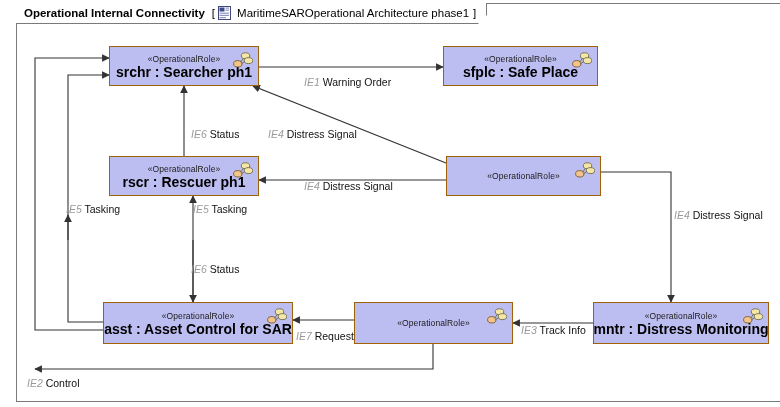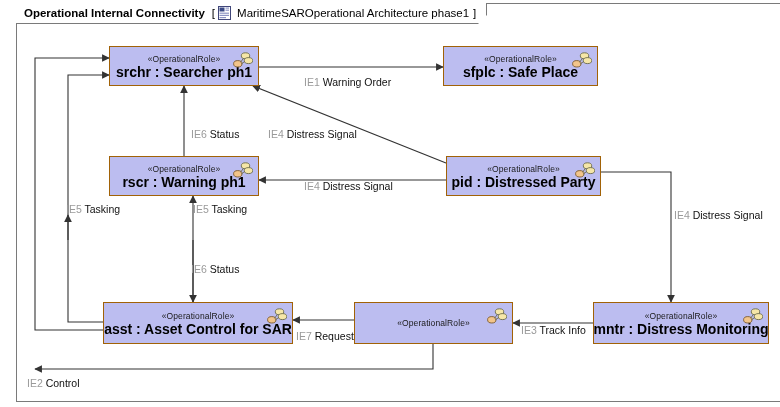--- a/index.html
+++ b/index.html
@@ -126,20 +126,21 @@
   
   .elabel {
     position: absolute;
     font-size: 10.5px;
     white-space: nowrap;
     color: #111111;
     line-height: 12px;
   }
   .elabel .code {
     color: #9a9a9a;
+    font-style: italic;
   }
 </style>
 </head>
 <body>
 
 <div id="frame">
 
   <div class="frame-border"></div>
 
   <div class="frame-header">
@@ -223,35 +224,34 @@
         <ellipse cx="17.5" cy="8.6" rx="4.2" ry="3" fill="#f5e6a8" stroke="#6b6b4a" stroke-width="0.9"></ellipse>
         <ellipse cx="6.8" cy="11.8" rx="4.2" ry="3.2" fill="#f3c58a" stroke="#7a5a30" stroke-width="0.9"></ellipse>
         <path d="M 9.5 10.4 L 12.5 6.2" stroke="#6b6b4a" stroke-width="0.9" fill="none"></path>
         <path d="M 10.2 12.0 L 13.6 9.6" stroke="#6b6b4a" stroke-width="0.9" fill="none"></path>
       </svg>
     </span>
   </div>
 
   <div class="node" style="left:96px; top:156px; width:150px; height:40px;">
     <span class="stereo">«OperationalRole»</span>
-    <span class="nname">rscr : Warning ph1</span>
+    <span class="nname">rscr : Rescuer ph1</span>
     <span class="role-icon">
       <svg width="22" height="20" viewBox="0 0 22 20">
         <ellipse cx="14.5" cy="3.8" rx="4.2" ry="3" fill="#f5e6a8" stroke="#6b6b4a" stroke-width="0.9"></ellipse>
         <ellipse cx="17.5" cy="8.6" rx="4.2" ry="3" fill="#f5e6a8" stroke="#6b6b4a" stroke-width="0.9"></ellipse>
         <ellipse cx="6.8" cy="11.8" rx="4.2" ry="3.2" fill="#f3c58a" stroke="#7a5a30" stroke-width="0.9"></ellipse>
         <path d="M 9.5 10.4 L 12.5 6.2" stroke="#6b6b4a" stroke-width="0.9" fill="none"></path>
         <path d="M 10.2 12.0 L 13.6 9.6" stroke="#6b6b4a" stroke-width="0.9" fill="none"></path>
       </svg>
     </span>
   </div>
 
   <div class="node" style="left:433px; top:156px; width:155px; height:40px;">
     <span class="stereo">«OperationalRole»</span>
-    <span class="nname">pid : Distressed Party</span>
     <span class="role-icon">
       <svg width="22" height="20" viewBox="0 0 22 20">
         <ellipse cx="14.5" cy="3.8" rx="4.2" ry="3" fill="#f5e6a8" stroke="#6b6b4a" stroke-width="0.9"></ellipse>
         <ellipse cx="17.5" cy="8.6" rx="4.2" ry="3" fill="#f5e6a8" stroke="#6b6b4a" stroke-width="0.9"></ellipse>
         <ellipse cx="6.8" cy="11.8" rx="4.2" ry="3.2" fill="#f3c58a" stroke="#7a5a30" stroke-width="0.9"></ellipse>
         <path d="M 9.5 10.4 L 12.5 6.2" stroke="#6b6b4a" stroke-width="0.9" fill="none"></path>
         <path d="M 10.2 12.0 L 13.6 9.6" stroke="#6b6b4a" stroke-width="0.9" fill="none"></path>
       </svg>
     </span>
   </div>

